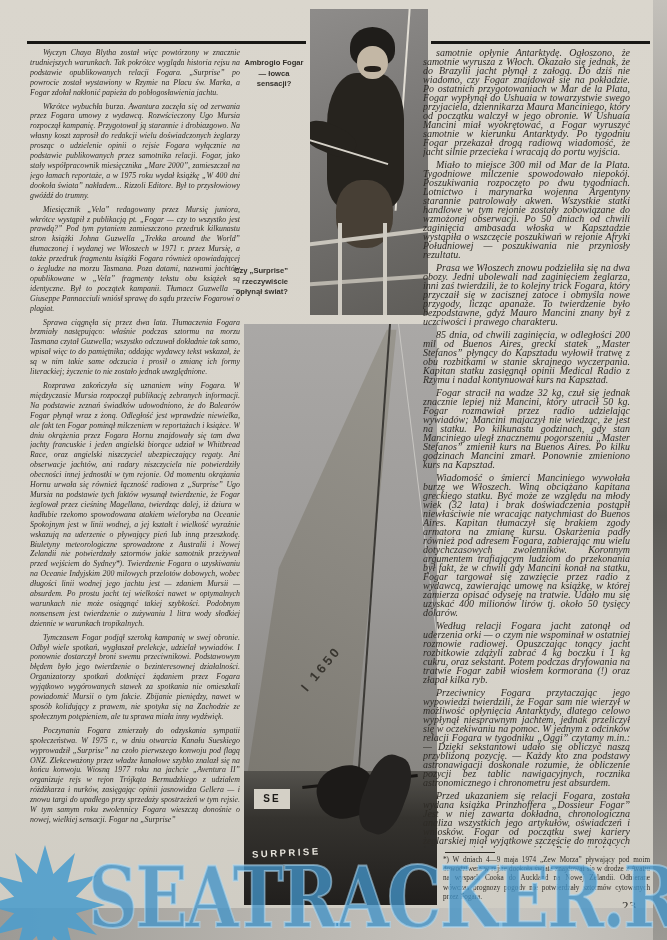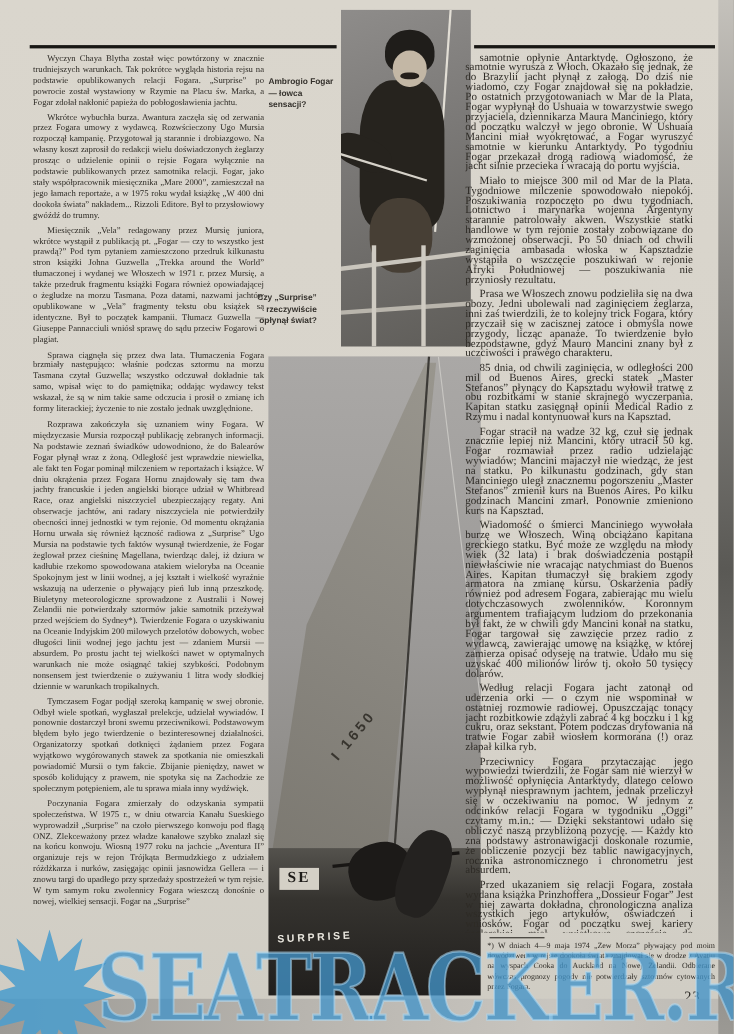--- a/index.html
+++ b/index.html
@@ -8,27 +8,27 @@
   
   .edge-right{position:absolute;right:0;top:0;width:14px;height:940px;
     background:linear-gradient(180deg,#c4c1bb 0%,#908e8a 25%,#5a5955 55%,#85837f 85%,#9b9994 100%);}
   .edge-bottom{position:absolute;left:0;top:908px;width:667px;height:32px;
     background:linear-gradient(90deg,#9c9a95 0%,#b7b4ae 40%,#c8c5bf 75%,#bdbab4 100%);}
   
   .rule{position:absolute;top:41px;height:3px;background:#181714;}
   .rule-left{left:27px;width:279px;}
   .rule-right{left:431px;width:219px;}
   
-  .col{position:absolute;top:48px;overflow:hidden;color:#2e2b26;}
+  .col{position:absolute;top:48px;overflow:hidden;color:#2e2b26;font-style:italic;}
   .col p{margin:0 0 4px 0;text-indent:13px;text-align:justify;}
   .col-left{left:30px;width:210px;height:858px;font-size:7.9px;line-height:9.9px;}
   .col-right{left:423px;width:207px;height:800px;font-size:10px;line-height:9.0px;}
   
   .caption{position:absolute;font-family:"Liberation Sans",sans-serif;font-weight:bold;color:#34312c;font-size:7.6px;line-height:10.5px;}
-  .caption-1{left:244px;top:69px;width:60px;text-align:left;}
+  .caption-1{left:244px;top:58px;width:60px;text-align:center;}
   .caption-2{left:233px;top:266px;width:55px;text-align:right;}
   
   .footnote-rule{position:absolute;left:445px;top:852px;width:50px;height:1px;background:#2e2b26;}
   .footnote{position:absolute;left:443px;top:856px;width:207px;height:52px;overflow:hidden;
     font-size:7.2px;line-height:9.2px;color:#2e2b26;text-align:justify;}
   .page-number{position:absolute;left:622px;top:898px;font-size:13px;font-weight:normal;color:#2b2925;letter-spacing:1px;}
   
   .photo{position:absolute;overflow:hidden;}
   .photo-portrait{left:310px;top:9px;width:118px;height:306px;
     background:linear-gradient(160deg,#8e8c8a 0%,#7b7977 40%,#5f5d59 100%);}
@@ -49,22 +49,22 @@
   .sb-sail{position:absolute;left:0;top:0;width:100%;height:100%;
     clip-path:polygon(74% 1%,79% 1%,56% 77%,2% 77%,18% 42%);
     background:linear-gradient(205deg,#9a978f 0%,#8a8780 45%,#747169 100%);}
   .sb-mast{position:absolute;left:75%;top:0;width:2px;height:78%;background:#3c3a36;transform:rotate(4deg);transform-origin:top center;}
   .sb-stay{position:absolute;left:80%;top:0;width:1px;height:80%;background:#c8c6c2;transform:rotate(-7deg);transform-origin:top center;}
   .sb-number{position:absolute;left:26%;top:58%;font-family:"Liberation Sans",sans-serif;
     font-weight:bold;font-size:13px;letter-spacing:3px;color:#38352f;transform:rotate(-50deg);}
   .sb-hull{position:absolute;left:0;top:77%;width:100%;height:23%;
     background:linear-gradient(180deg,#54524d 0%,#35332f 35%,#211f1d 100%);}
   .sb-board{position:absolute;left:5%;top:80%;width:19%;height:3.4%;background:#d4d0c6;
-    display:flex;align-items:center;justify-content:center;font-family:Liberation Serif, serif;
-    font-weight:bold;font-size:14px;letter-spacing:2px;color:#1d1b18;}
+    display:flex;align-items:center;justify-content:center;font-family:Liberation Sans, sans-serif;
+    font-weight:bold;font-size:10px;letter-spacing:2px;color:#1d1b18;}
   .sb-name{position:absolute;left:4%;top:90%;font-family:"Liberation Sans",sans-serif;font-weight:bold;
     font-size:9.5px;letter-spacing:2.5px;color:#e9e6de;transform:rotate(-3deg);}
   .sb-gear1{position:absolute;left:38%;top:76%;width:30%;height:9%;border-radius:45%;background:#1c1a18;transform:rotate(-15deg);}
   .sb-gear2{position:absolute;left:62%;top:74%;width:22%;height:14%;border-radius:40%;background:#242220;transform:rotate(20deg);}
   .sb-boom{position:absolute;left:30%;top:78.5%;width:60%;height:3px;background:#181614;transform:rotate(-6deg);}
   
   .starburst{position:absolute;left:-15px;top:845px;width:120px;height:120px;z-index:60;opacity:.88;}
   .watermark{position:absolute;left:88px;top:848px;z-index:61;white-space:nowrap;
     font-family:"DejaVu Serif",serif;font-weight:bold;font-size:84px;letter-spacing:-3px;
     transform:scaleX(.82);transform-origin:left top;

